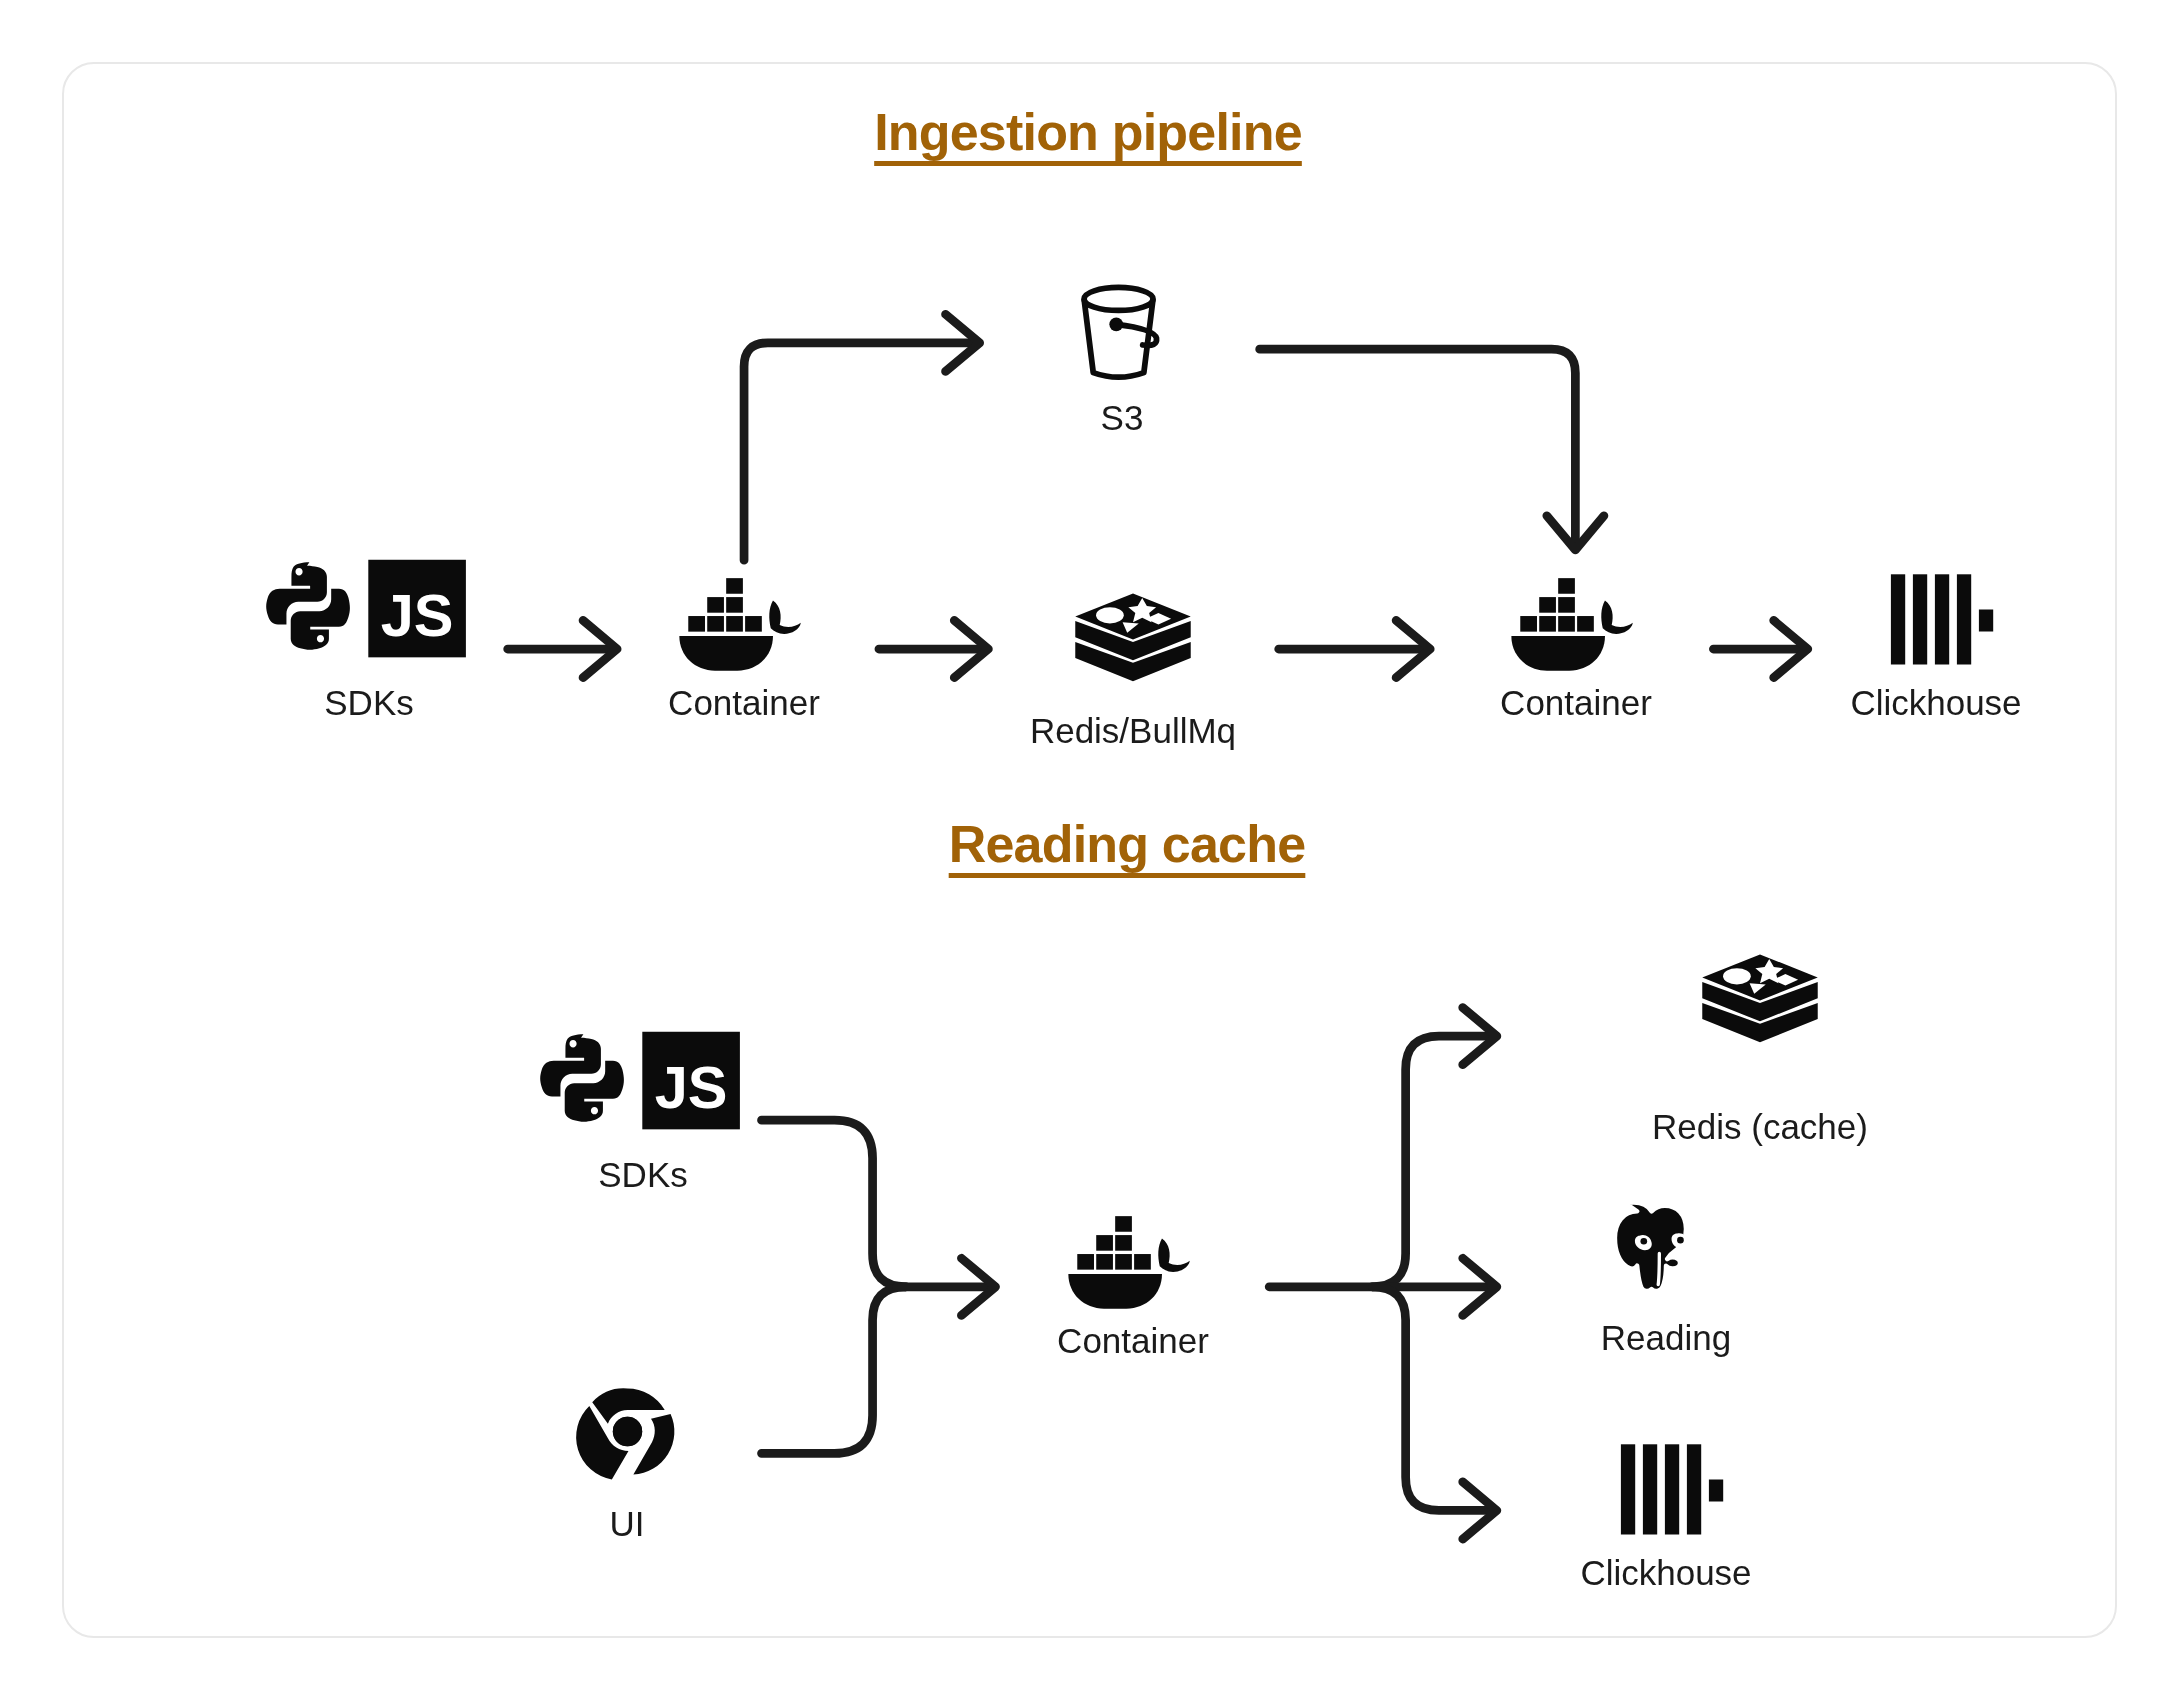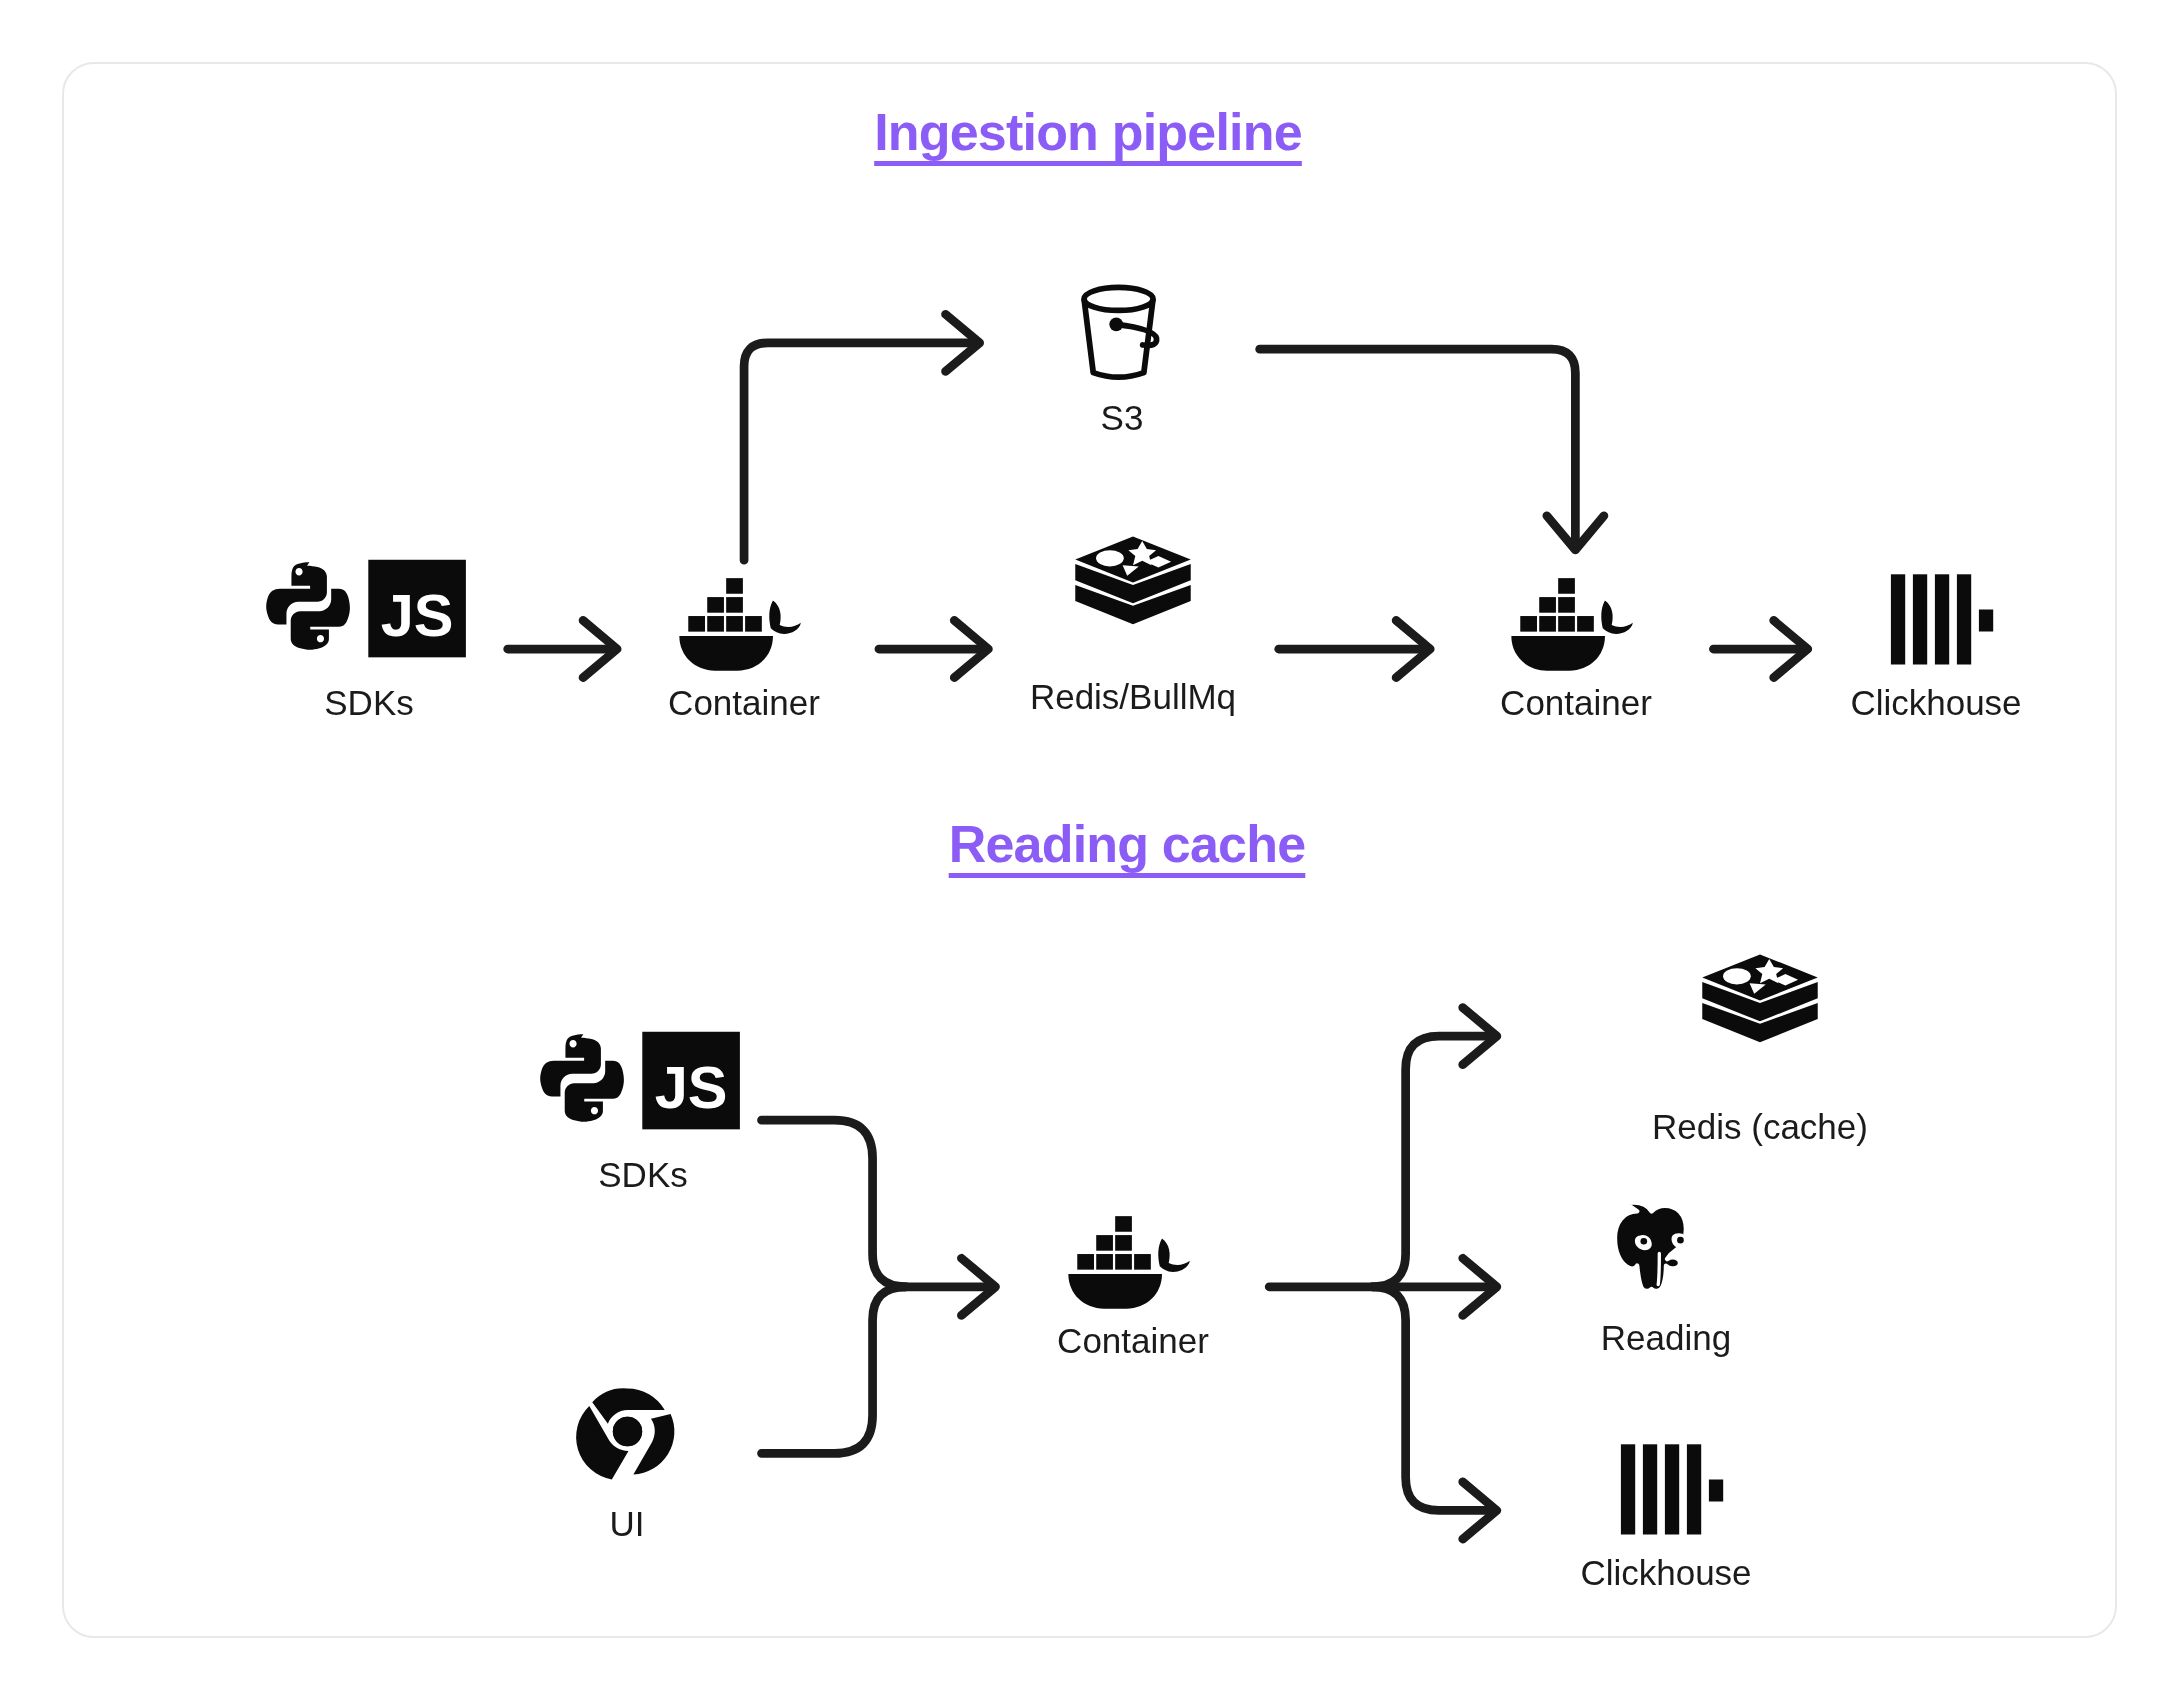--- a/index.html
+++ b/index.html
@@ -25,21 +25,21 @@
     border-radius: 32px;
     background: #ffffff;
     box-sizing: border-box;
   }
 
   .section-title {
     position: absolute;
     font-size: 52px;
     font-weight: bold;
     letter-spacing: -0.8px;
-    color: #8b5cf6;
+    color: #a16207;
     text-decoration: underline;
     text-underline-offset: 11px;
     text-decoration-thickness: 4.8px;
     white-space: nowrap;
     transform: translateX(-50%);
   }
 
   .node {
     position: absolute;
     transform: translateX(-50%);
@@ -197,21 +197,21 @@
       </g>
       <g fill="none" stroke="#0b0b0b" stroke-width="5" stroke-linecap="round">
         <path d="M45 40 Q78 44 80 52 Q81 60 68 58"></path>
       </g>
       <circle cx="45" cy="40" r="6" fill="#0b0b0b"></circle>
     </svg>
   </div>
   <div class="caption">S3</div>
 </div>
 
-<div class="node" style="left:1133px; top:518px;gap:23px;">
+<div class="node" style="left:1133px; top:575px;">
   <div class="glyph">
     <svg width="127" height="111" viewBox="0 0 110 96">
       <g fill="#0b0b0b">
         <path d="M55 62 L105 44 L105 58 L55 78 L5 58 L5 44z"></path>
         <path d="M55 44 L105 26 L105 40 L55 60 L5 40 L5 26z"></path>
         <path d="M55 2 L105 22 L55 42 L5 22z"></path>
       </g>
       <g fill="#ffffff">
         <ellipse cx="35" cy="21" rx="12" ry="7"></ellipse>
         <path d="M63 6 L67 13 L75 14 L69 19 L71 27 L63 23 L55 27 L57 19 L51 14 L59 13z"></path>

